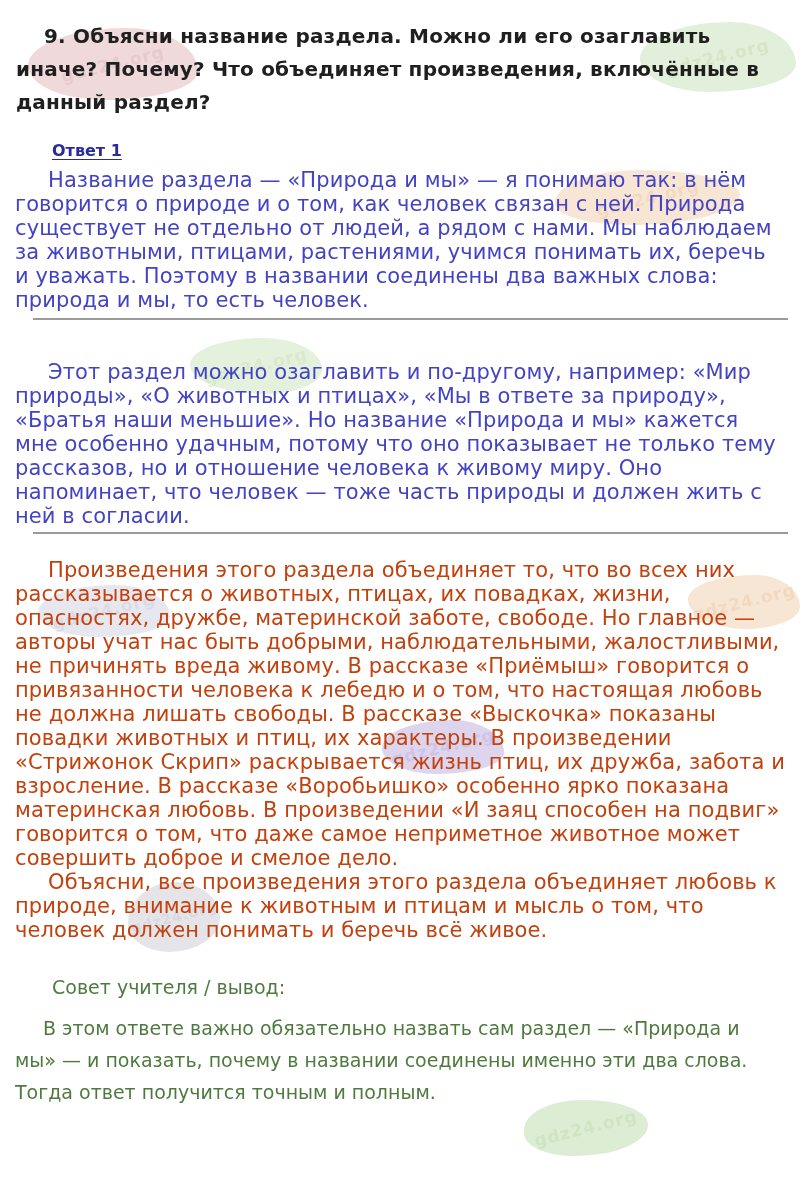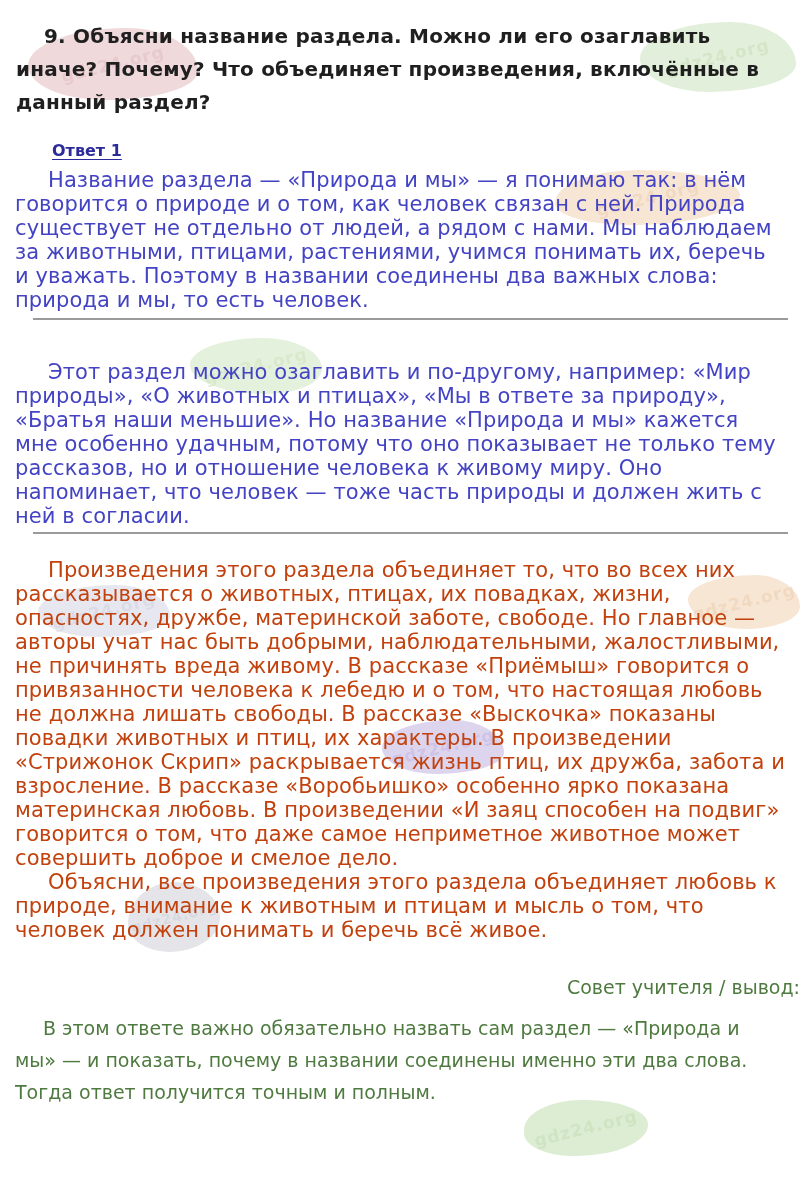--- a/index.html
+++ b/index.html
@@ -59,21 +59,20 @@
     border: none;
     border-top: 2px solid #9a9a9a;
     margin: 6px 12px 0 33px;
     height: 0;
   }
   .divider.d2 { margin-top: 4px; }
   .advice-label {
     margin: 34px 0 0 52px;
     font-size: 19px;
     color: #4e7a3f;
-    text-align: right;
   }
   .advice-text {
     margin: 14px 14px 0 15px;
     text-indent: 28px;
     font-size: 19px;
     line-height: 32px;
     color: #4e7a3f;
   }
   
   .blob {

